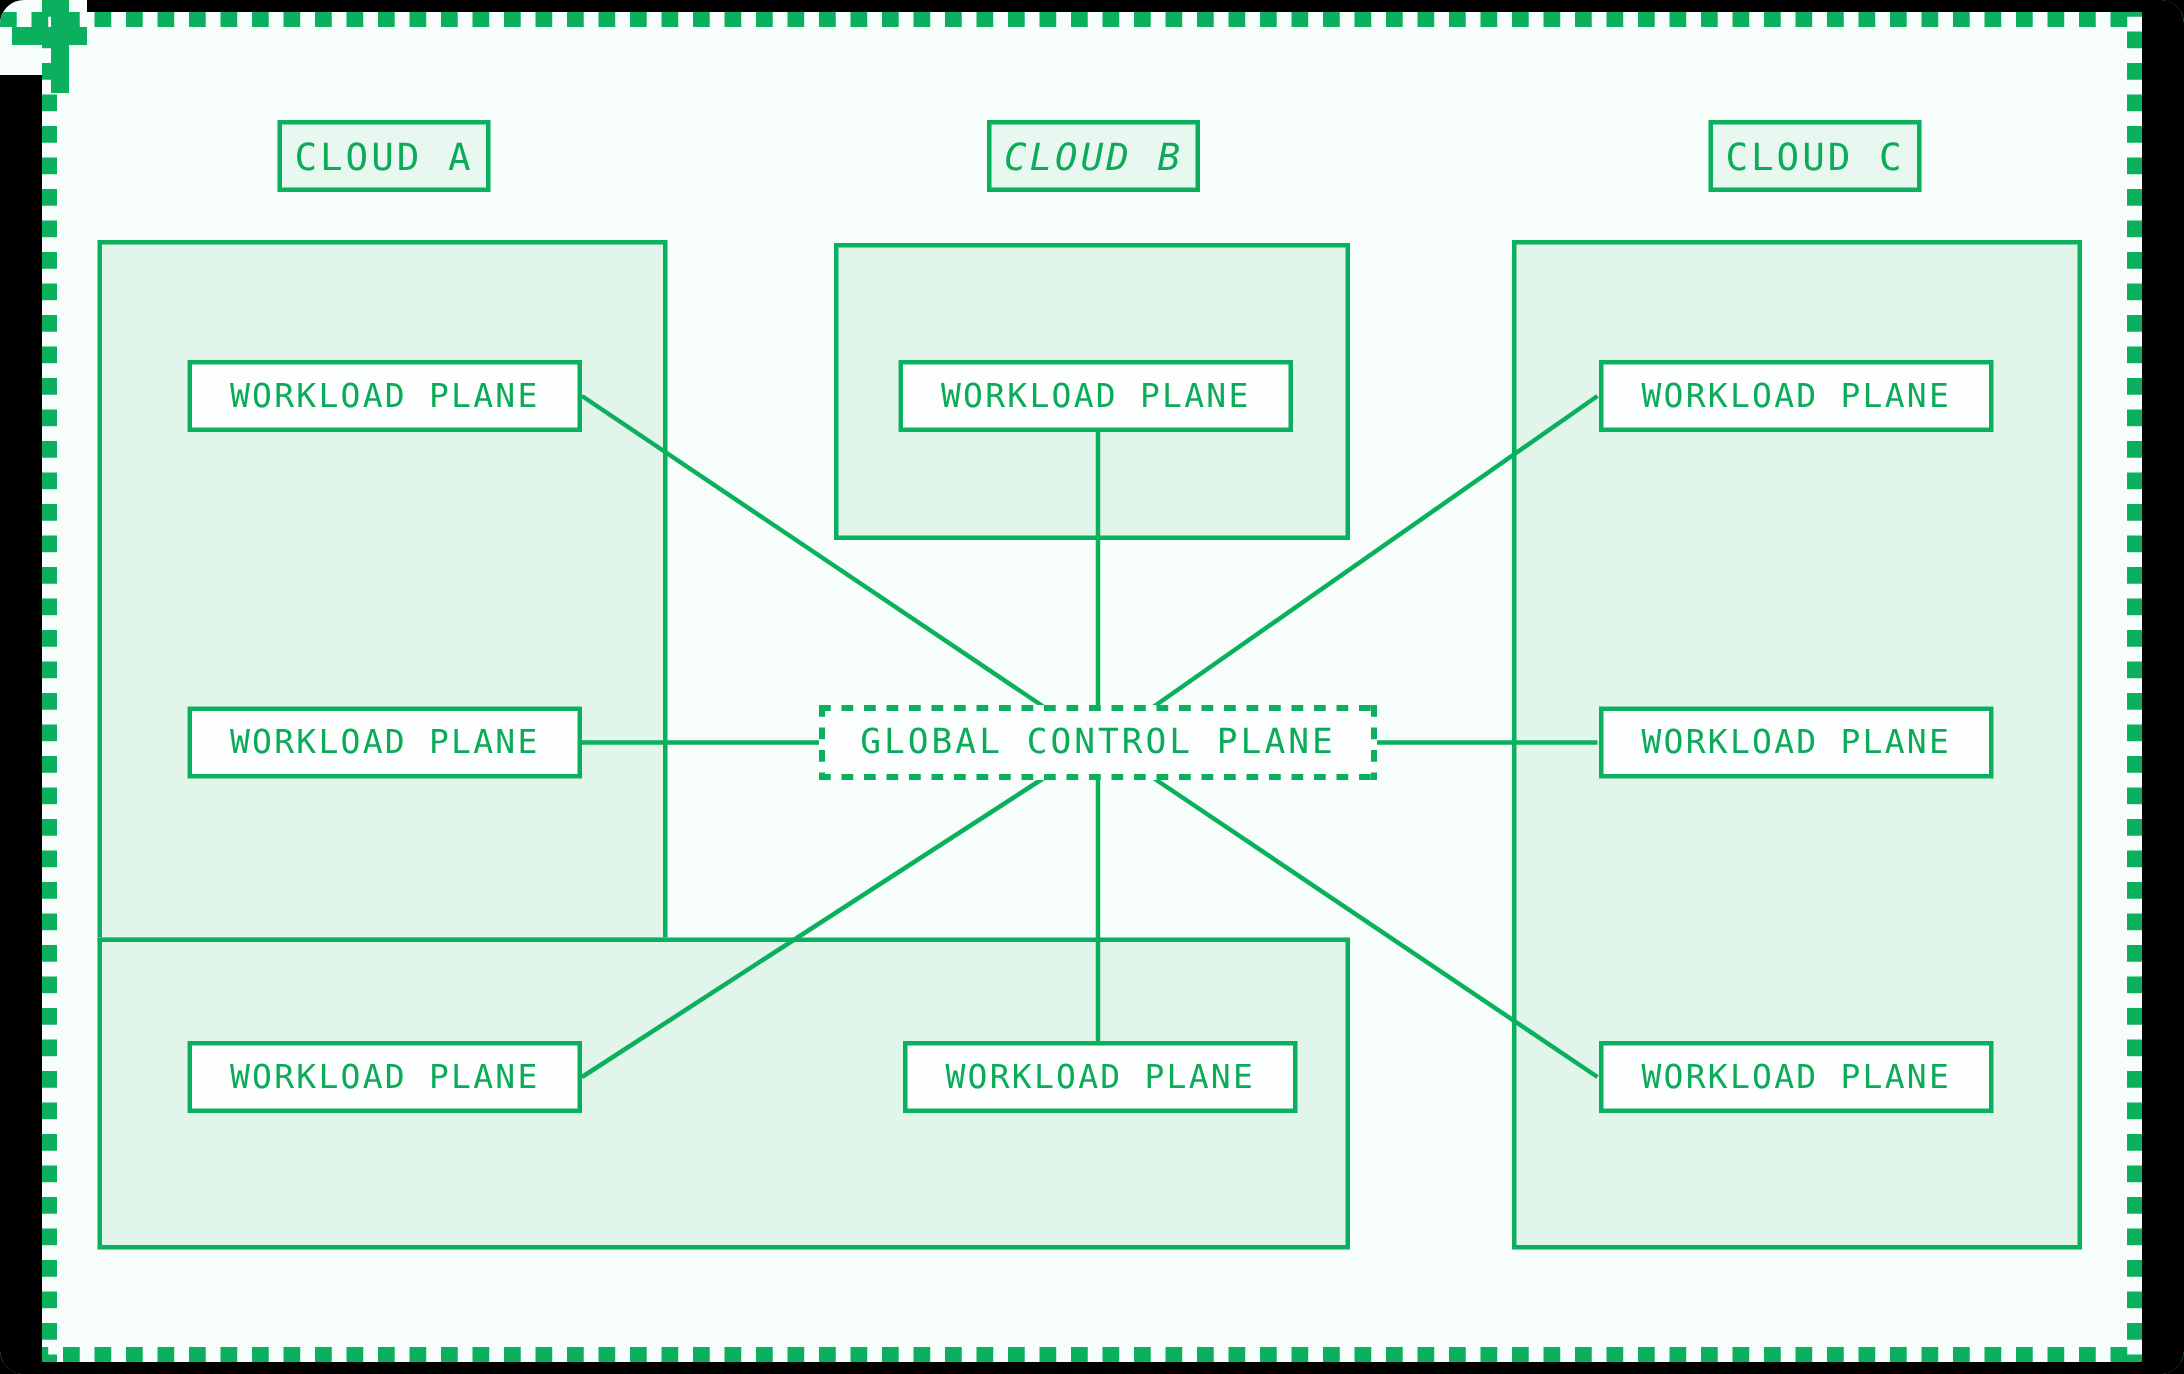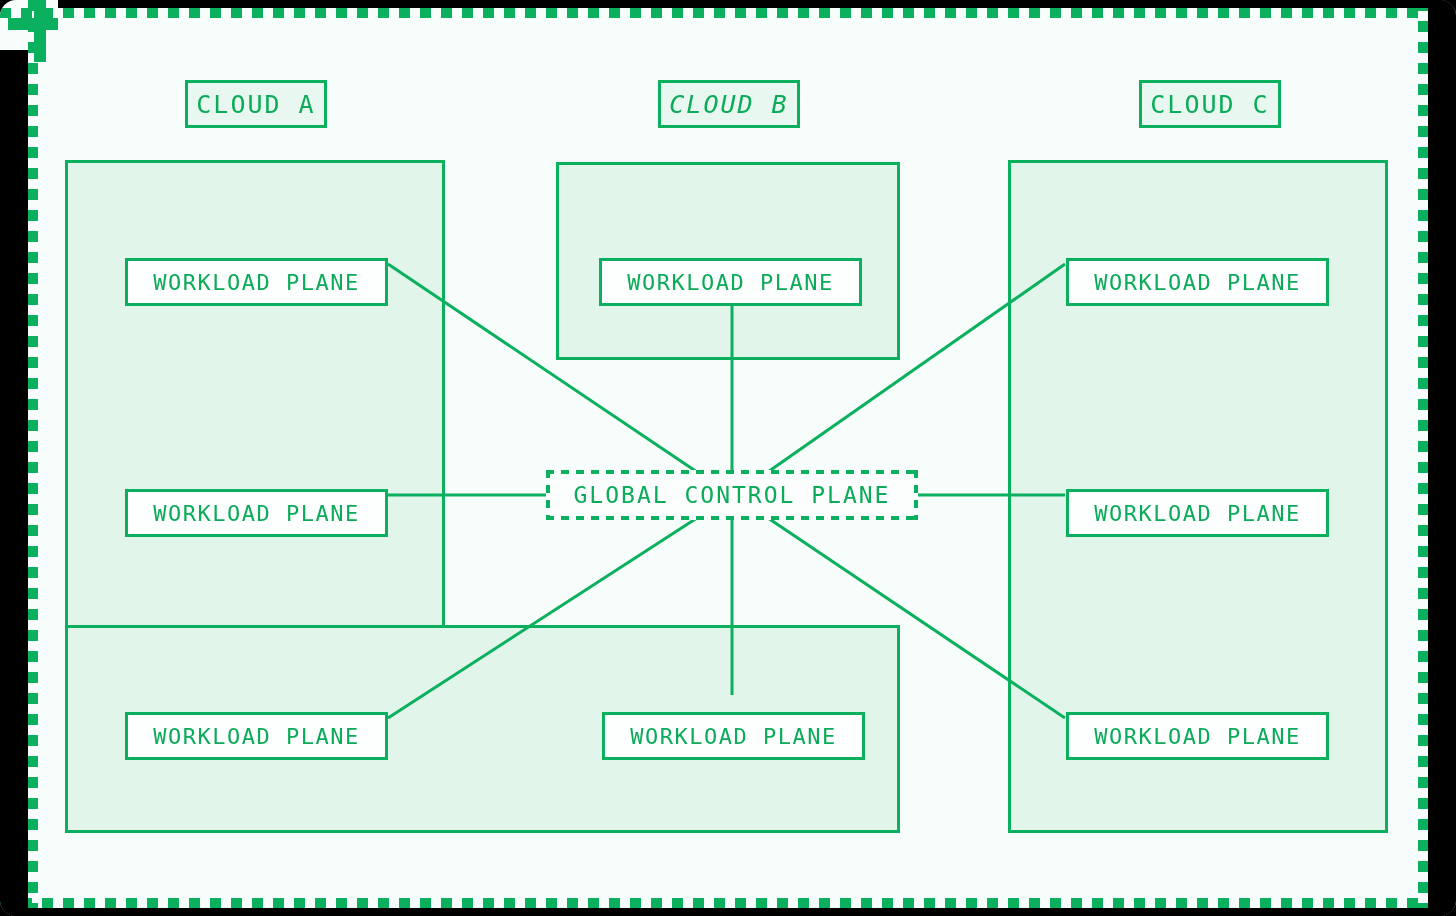--- a/index.html
+++ b/index.html
@@ -103,21 +103,20 @@
     background: #fdfffe;
     border: 3px solid #0bb05e;
     color: #0bab59;
     font-size: 22px;
     letter-spacing: 1.5px;
     display: flex;
     align-items: center;
     justify-content: center;
     z-index: 25;
     white-space: nowrap;
-    margin-top: 18px;
   }
 
   #control-plane {
     position: absolute;
     box-sizing: border-box;
     background: #fbfefc;
     color: #0bab59;
     font-size: 23px;
     letter-spacing: 2px;
     display: flex;

